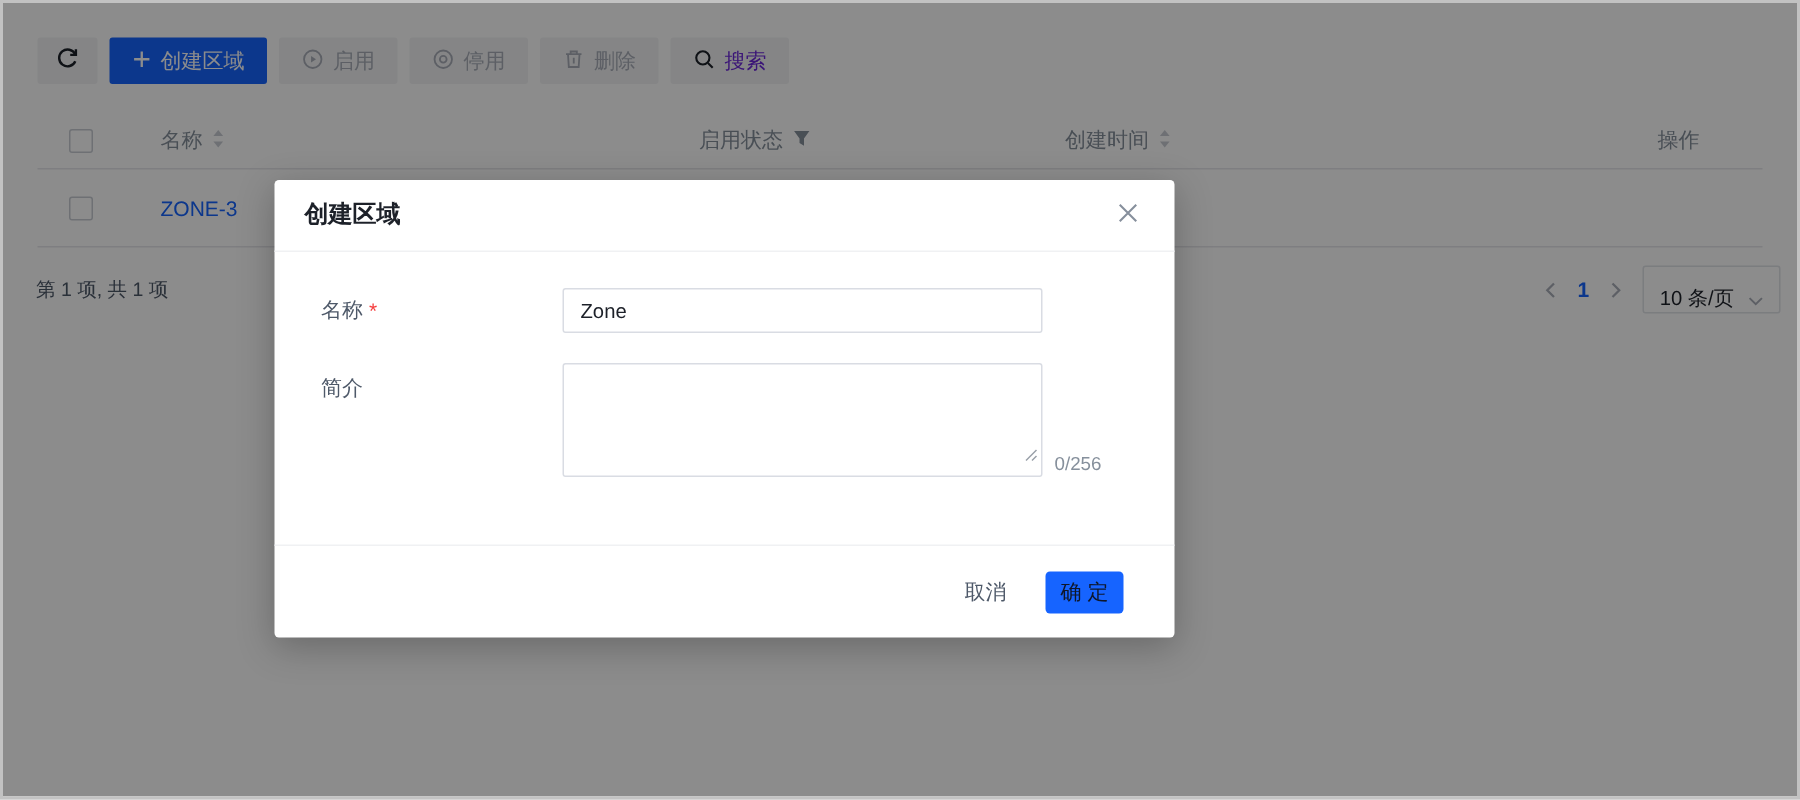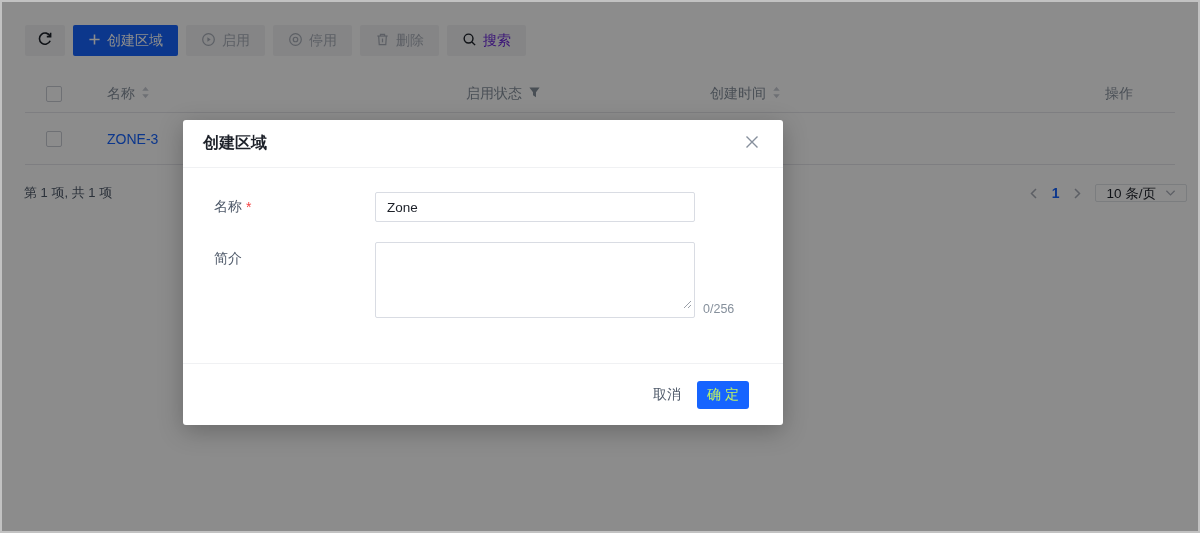--- a/index.html
+++ b/index.html
@@ -44,22 +44,22 @@
                 justify-content:center; margin-left:4px; cursor:pointer; }
 
   
   .pager-row { display:flex; align-items:center; margin-top:13px;
                padding:0 11px 0 22px; height:30px; }
   .summary { font-size:13px; color:#4e5969; }
   .pager { margin-left:auto; display:flex; align-items:center; gap:12px; }
   .page-arrow { color:#a9aeb8; display:flex; align-items:center; cursor:pointer; }
   .page-num { color:#1664ff; font-size:14px; font-weight:bold; cursor:pointer; }
   .page-size {
-    height:18px; border:1px solid #e0e3e8; border-radius:2px; background:#fff;
-    display:flex; align-items:flex-start; gap:9px; padding:0 10px;
+    height:32px; border:1px solid #e0e3e8; border-radius:2px; background:#fff;
+    display:flex; align-items:flex-end; gap:9px; padding:0 10px;
     font-size:13.5px; color:#1d2129; cursor:pointer;
   }
   .page-size svg { color:#a9aeb8; }
 
   
   .overlay { position:absolute; left:0; top:0; right:0; bottom:0;
              background:rgba(0,0,0,0.45); z-index:10; }
   .modal {
     position:absolute; left:181px; top:118px; width:600px; height:305px;
     background:#fff; border-radius:3px; z-index:20;
@@ -87,26 +87,26 @@
     width:320px; height:76px; border:1px solid #d9dce3; border-radius:2px;
     resize:none; outline:none; padding:6px 11px; font-size:13.5px;
     font-family:inherit;
   }
   .resize-handle { position:absolute; right:3px; bottom:5px; color:#9aa0a9; }
   .counter { align-self:flex-end; margin-left:8px; padding-bottom:2px;
              font-size:12.5px; color:#86909c; }
   .modal-footer {
     position:absolute; left:0; right:0; bottom:0; height:62px;
     border-top:1px solid #f0f1f3; display:flex; align-items:center;
-    justify-content:flex-end; gap:16px; padding-right:34px;
+    justify-content:flex-end; gap:26px; padding-right:34px;
   }
   .btn-cancel { border:none; background:none; font-size:14px; color:#4e5969;
                 cursor:pointer; font-family:inherit; }
   .btn-confirm { width:52px; height:28px; border:none; border-radius:3px;
-                 background:#1664ff; color:#bef264; font-size:14px; cursor:pointer;
+                 background:#1664ff; color:#0f172a; font-size:14px; cursor:pointer;
                  display:flex; align-items:center; justify-content:center;
                  font-family:inherit; }
 </style>
 </head>
 <body>
 
 <div class="screen">
 
   <div class="toolbar">
     <button class="btn icon-only">

